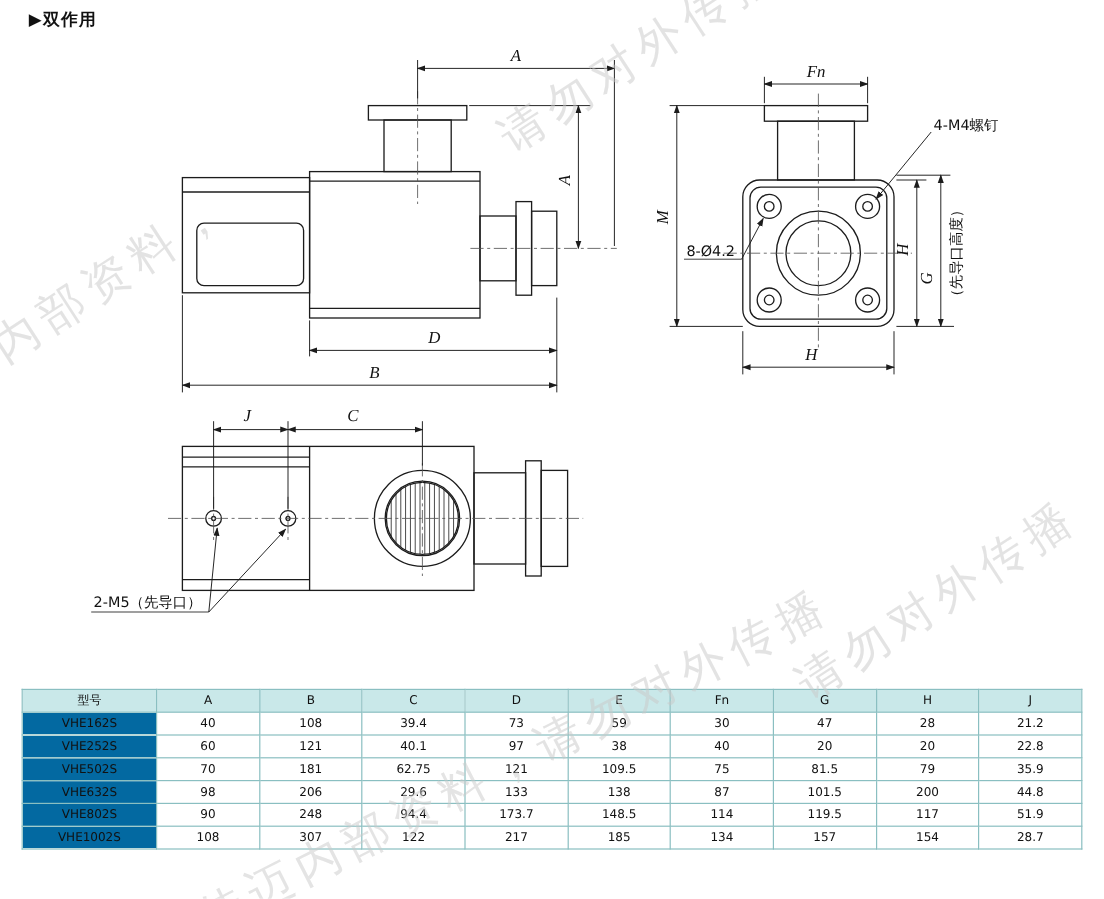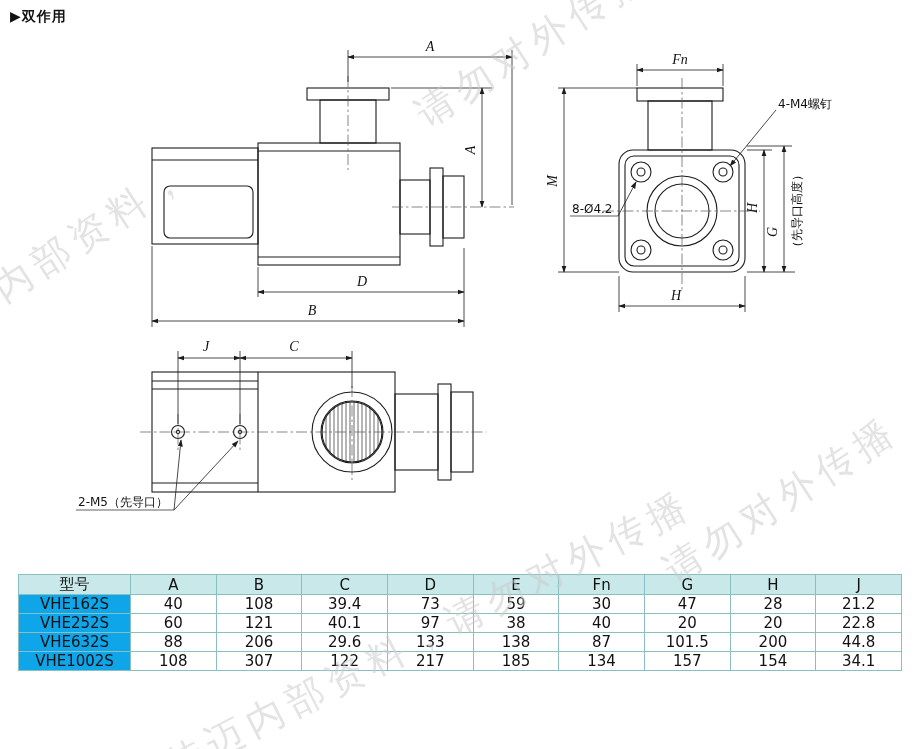--- a/index.html
+++ b/index.html
@@ -1,33 +1,33 @@
 <!DOCTYPE html>
 <html><head>
 <meta charset="utf-8">
 <style>
   * { margin:0; padding:0; box-sizing:border-box; }
   html,body { width:920px; height:749px; }
   body { background:#ffffff; font-family:"DejaVu Sans", sans-serif; position:relative; overflow:hidden; }
   .page { position:absolute; left:0; top:0; width:920px; height:749px; background:#fff; }
-  .title { position:absolute; left:10px; top:8px; font-size:14px; font-weight:bold; color:#111; z-index:3; letter-spacing:1px; }
+  .title { position:absolute; left:24px; top:8px; font-size:14px; font-weight:bold; color:#111; z-index:3; letter-spacing:1px; }
   svg.drawing { position:absolute; left:0; top:0; z-index:1; }
   .watermark { position:absolute; color:#c9c9c9; opacity:0.5; font-size:38px; letter-spacing:7px;
                white-space:nowrap; pointer-events:none; z-index:6; transform-origin:left center; }
   .wm1 { left:420px; top:92px;  transform:rotate(-33deg); }
   .wm2 { left:-78px; top:316px; transform:rotate(-33deg); }
   .wm3 { left:668px; top:548px; transform:rotate(-33deg); }
   .wm4 { left:168px; top:742px; transform:rotate(-27deg); }
   table.spec { position:absolute; left:18px; top:574px; width:884px; border-collapse:collapse;
-               font-size:15px; color:#111; table-layout:fixed; z-index:2; background:#fff; }
+               font-size:10px; color:#111; table-layout:fixed; z-index:2; background:#fff; }
   .spec th, .spec td { border:1px solid #8abfc1; height:19px; text-align:center; padding:0 2px;
                        font-weight:normal; overflow:hidden; white-space:nowrap; }
   .spec th { background:#c9e8e9; }
   .spec th:first-child { width:112px; }
-  .spec td.model { background:#0ea5e9; }
+  .spec td.model { background:#0369a1; }
   
   .ol   { stroke:#1c1c1c; stroke-width:1.1; fill:none; }
   .thin { stroke:#1c1c1c; stroke-width:0.7; fill:none; }
   .cl   { stroke:#555; stroke-width:0.7; fill:none; stroke-dasharray:11 3 2.5 3; }
   .dim  { stroke:#1c1c1c; stroke-width:0.8; fill:none; }
   .dimtxt { font-family:"Liberation Serif", serif; font-style:italic; font-size:14px; fill:#111; }
   .note   { font-family:"DejaVu Sans", sans-serif; font-size:12px; fill:#111; }
 </style>
 </head>
 <body>
@@ -242,42 +242,66 @@
           <td>121</td>
           <td>40.1</td>
           <td>97</td>
           <td>38</td>
           <td>40</td>
           <td>20</td>
           <td>20</td>
           <td>22.8</td>
         </tr>
         <tr>
+          <td class="model">VHE502S</td>
+          <td>70</td>
+          <td>181</td>
+          <td>62.75</td>
+          <td>121</td>
+          <td>109.5</td>
+          <td>75</td>
+          <td>81.5</td>
+          <td>79</td>
+          <td>35.9</td>
+        </tr>
+        <tr>
           <td class="model">VHE632S</td>
-          <td>88</td>
+          <td>98</td>
           <td>206</td>
           <td>29.6</td>
           <td>133</td>
           <td>138</td>
           <td>87</td>
           <td>101.5</td>
           <td>200</td>
           <td>44.8</td>
+        </tr>
+        <tr>
+          <td class="model">VHE802S</td>
+          <td>90</td>
+          <td>248</td>
+          <td>94.4</td>
+          <td>173.7</td>
+          <td>148.5</td>
+          <td>114</td>
+          <td>119.5</td>
+          <td>117</td>
+          <td>51.9</td>
         </tr>
         <tr>
           <td class="model">VHE1002S</td>
           <td>108</td>
           <td>307</td>
           <td>122</td>
           <td>217</td>
           <td>185</td>
           <td>134</td>
           <td>157</td>
           <td>154</td>
-          <td>34.1</td>
+          <td>28.7</td>
         </tr>
       </tbody>
   </table>
 
   <div class="watermark wm1">请勿对外传播</div>
   <div class="watermark wm2">佳迈内部资料，</div>
   <div class="watermark wm3">请勿对外传播</div>
   <div class="watermark wm4">佳迈内部资料，请勿对外传播</div>
 
 </div>

